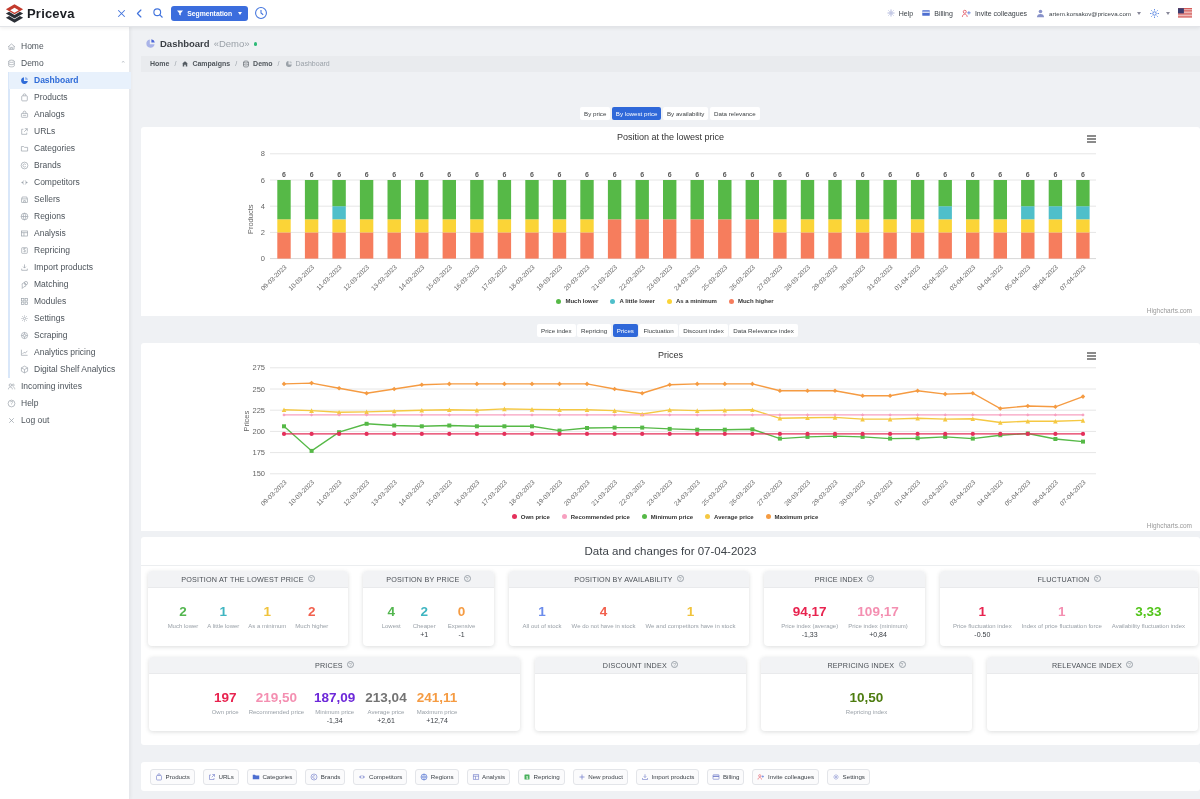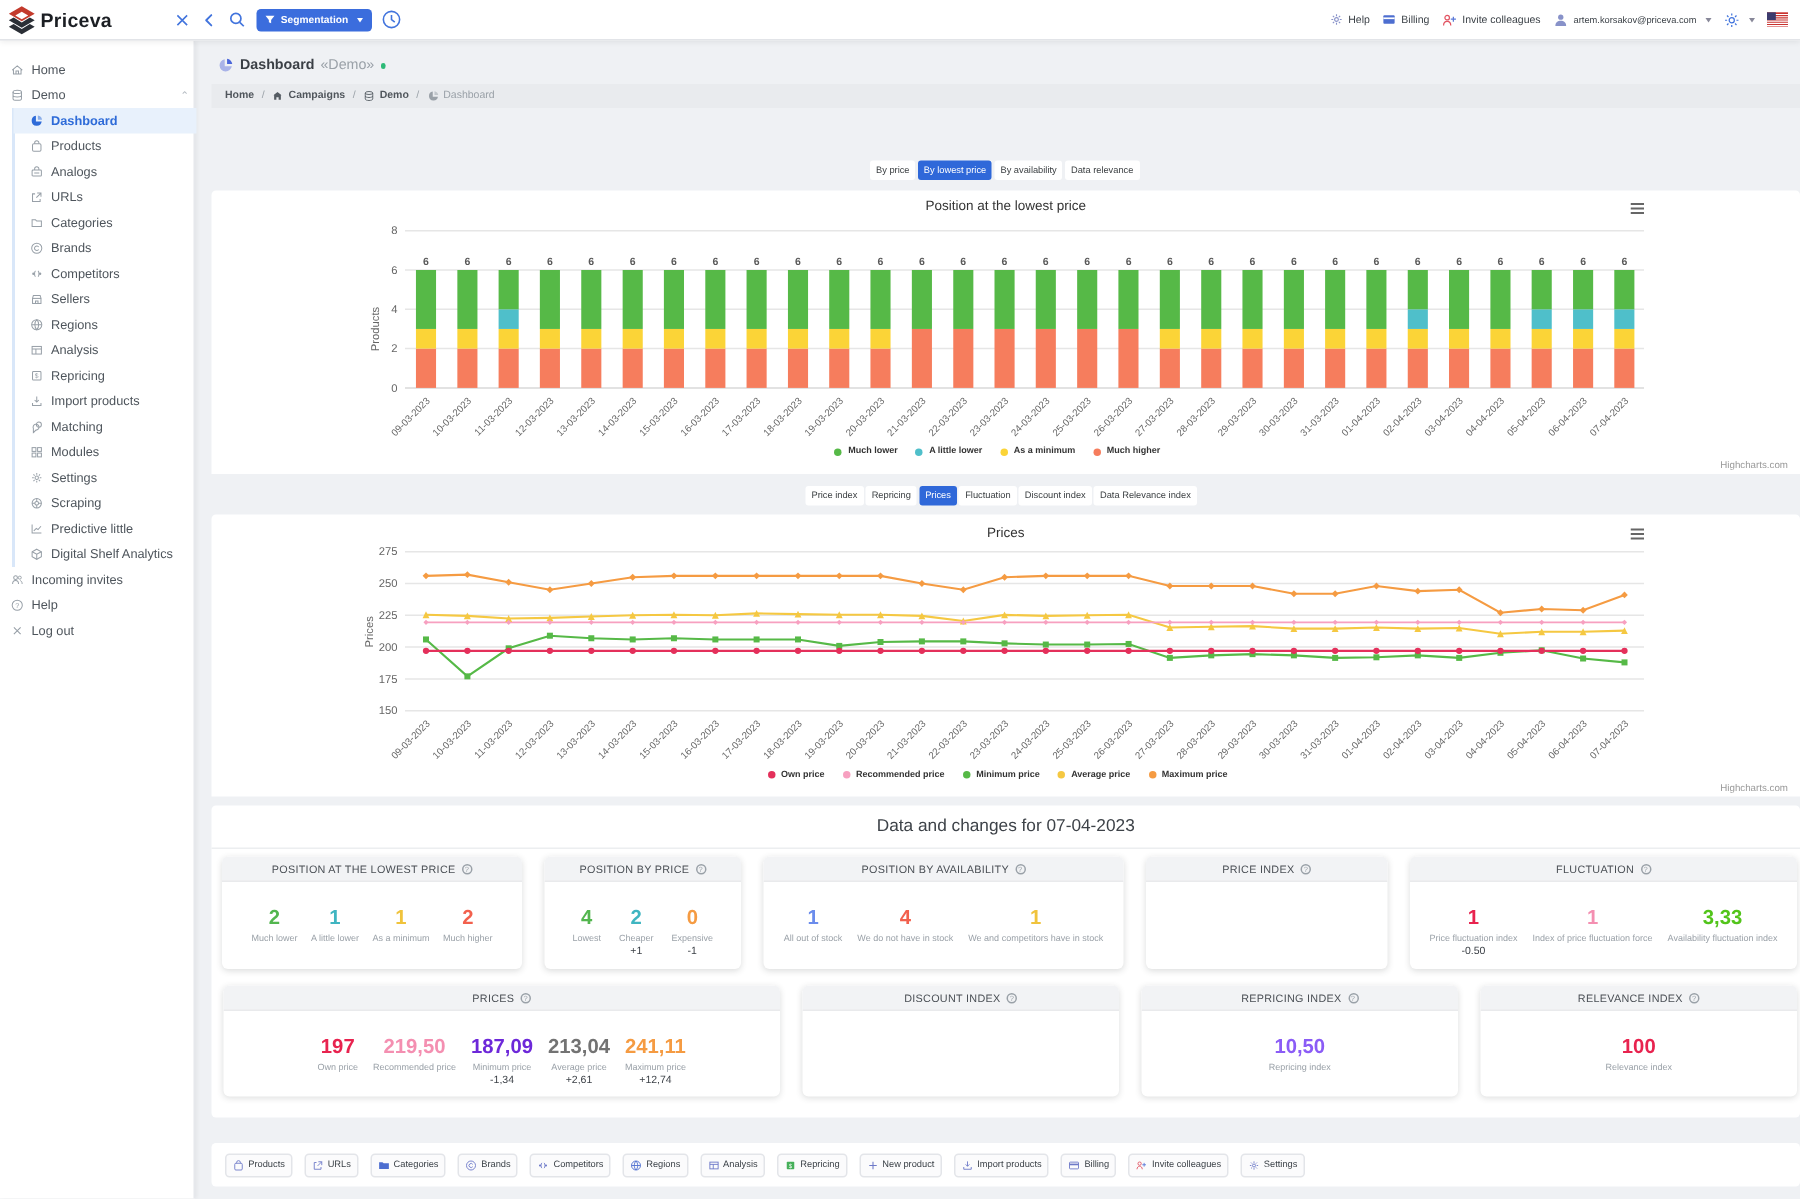--- a/index.html
+++ b/index.html
@@ -252,21 +252,21 @@
         <circle cx="8" cy="8" r="2.2" fill="none" stroke="#98a0a8" stroke-width="1.2"></circle>
         <path d="M8 2.5 V5.8 M8 10.2 V13.5 M2.5 8 H5.8 M10.2 8 H13.5" stroke="#98a0a8" stroke-width="1.2"></path>
       </svg>
       <span>Scraping</span>
     </div>
     <div class="sitem lvl1" style="top:316.5px">
       <svg width="9" height="9" viewBox="0 0 16 16" style="flex:none">
         <path d="M2.5 3 V13 H13.5" fill="none" stroke="#98a0a8" stroke-width="1.2"></path>
         <path d="M4.5 10.5 L7.5 7.5 L9.5 9 L13 5" fill="none" stroke="#98a0a8" stroke-width="1.2"></path>
       </svg>
-      <span>Predictive little</span>
+      <span>Analytics pricing</span>
     </div>
     <div class="sitem lvl1" style="top:333.5px">
       <svg width="9" height="9" viewBox="0 0 16 16" style="flex:none">
         <path d="M8 2 L13.5 5 V11 L8 14 L2.5 11 V5 Z" fill="none" stroke="#98a0a8" stroke-width="1.2"></path>
         <path d="M2.5 5 L8 8 L13.5 5 M8 8 V14" fill="none" stroke="#98a0a8" stroke-width="1.2"></path>
       </svg>
       <span>Digital Shelf Analytics</span>
     </div>
     <div class="sitem lvl0" style="top:350.5px">
       <svg width="9" height="9" viewBox="0 0 16 16" style="flex:none">
@@ -784,20 +784,32 @@
             <div class="lbl">We do not have in stock</div>
           </div>
           <div class="stat">
             <div class="num" style="color:#f0c33c">1</div>
             <div class="lbl">We and competitors have in stock</div>
           </div>
         </div>
       </div>
       <div class="icard" style="left:634px;width:161px">
         <div class="ihead">PRICE INDEX <span class="q">?</span></div>
+        <div class="ibody" style="gap:10px">
+          <div class="stat">
+            <div class="num" style="color:#e8234f">94,17</div>
+            <div class="lbl">Price index (average)</div>
+            <div class="chg">-1,33</div>
+          </div>
+          <div class="stat">
+            <div class="num" style="color:#f48fb1">109,17</div>
+            <div class="lbl">Price index (minimum)</div>
+            <div class="chg">+0,84</div>
+          </div>
+        </div>
       </div>
       <div class="icard" style="left:810px;width:258px">
         <div class="ihead">FLUCTUATION <span class="q">?</span></div>
         <div class="ibody" style="gap:10px">
           <div class="stat">
             <div class="num" style="color:#e8234f">1</div>
             <div class="lbl">Price fluctuation index</div>
             <div class="chg">-0.50</div>
           </div>
           <div class="stat">
@@ -840,33 +852,27 @@
           </div>
         </div>
       </div>
       <div class="icard" style="left:405px;width:211px">
         <div class="ihead">DISCOUNT INDEX <span class="q">?</span></div>
       </div>
       <div class="icard" style="left:631px;width:211px">
         <div class="ihead">REPRICING INDEX <span class="q">?</span></div>
         <div class="ibody" style="gap:10px">
           <div class="stat">
-            <div class="num" style="color:#8b5cf6">10,50</div>
+            <div class="num" style="color:#4d7c0f">10,50</div>
             <div class="lbl">Repricing index</div>
           </div>
         </div>
       </div>
       <div class="icard" style="left:857px;width:211px">
         <div class="ihead">RELEVANCE INDEX <span class="q">?</span></div>
-        <div class="ibody" style="gap:10px">
-          <div class="stat">
-            <div class="num" style="color:#e8234f">100</div>
-            <div class="lbl">Relevance index</div>
-          </div>
-        </div>
       </div>
     </div>
   <div class="bbar">
       <span class="bbtn">
         <svg width="8" height="8" viewBox="0 0 16 16" style="flex:none">
           <rect x="3" y="5" width="10" height="9" rx="1.5" fill="none" stroke="#6d79c8" stroke-width="1.2"></rect>
           <path d="M5.5 5 V4 A2.5 2.5 0 0 1 10.5 4 V5" fill="none" stroke="#6d79c8" stroke-width="1.2"></path>
         </svg>
         <span>Products</span>
       </span>

